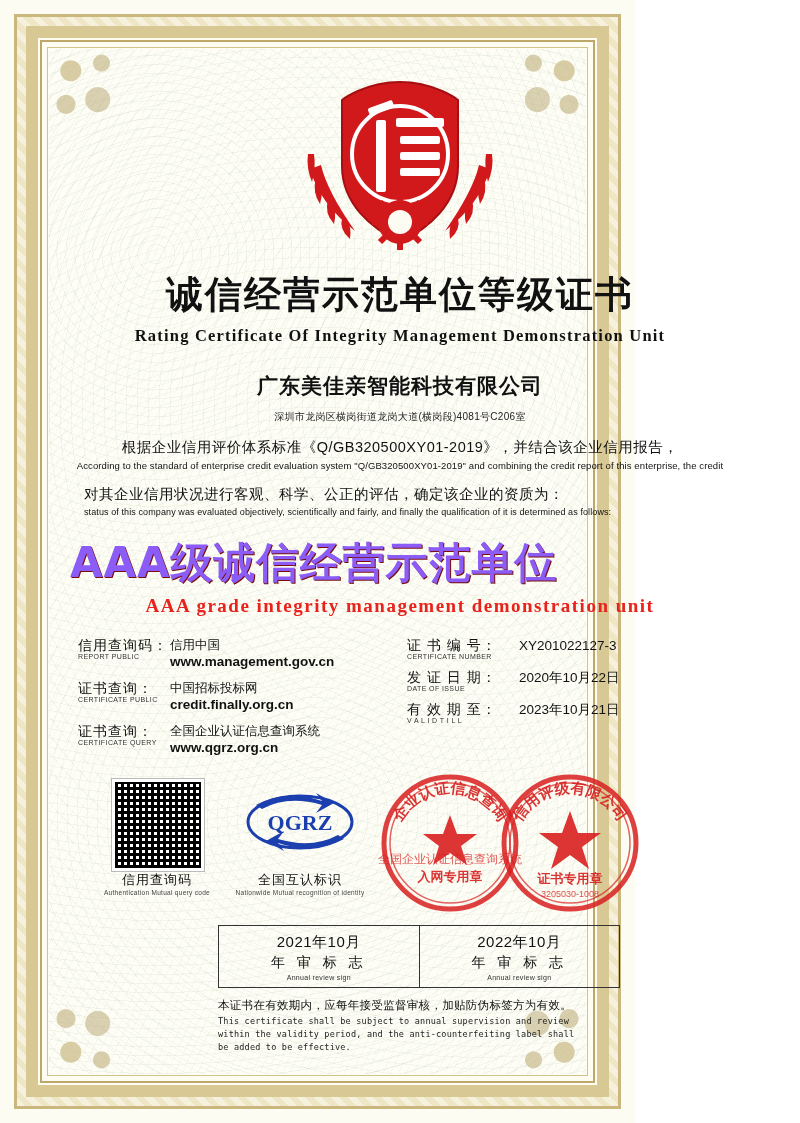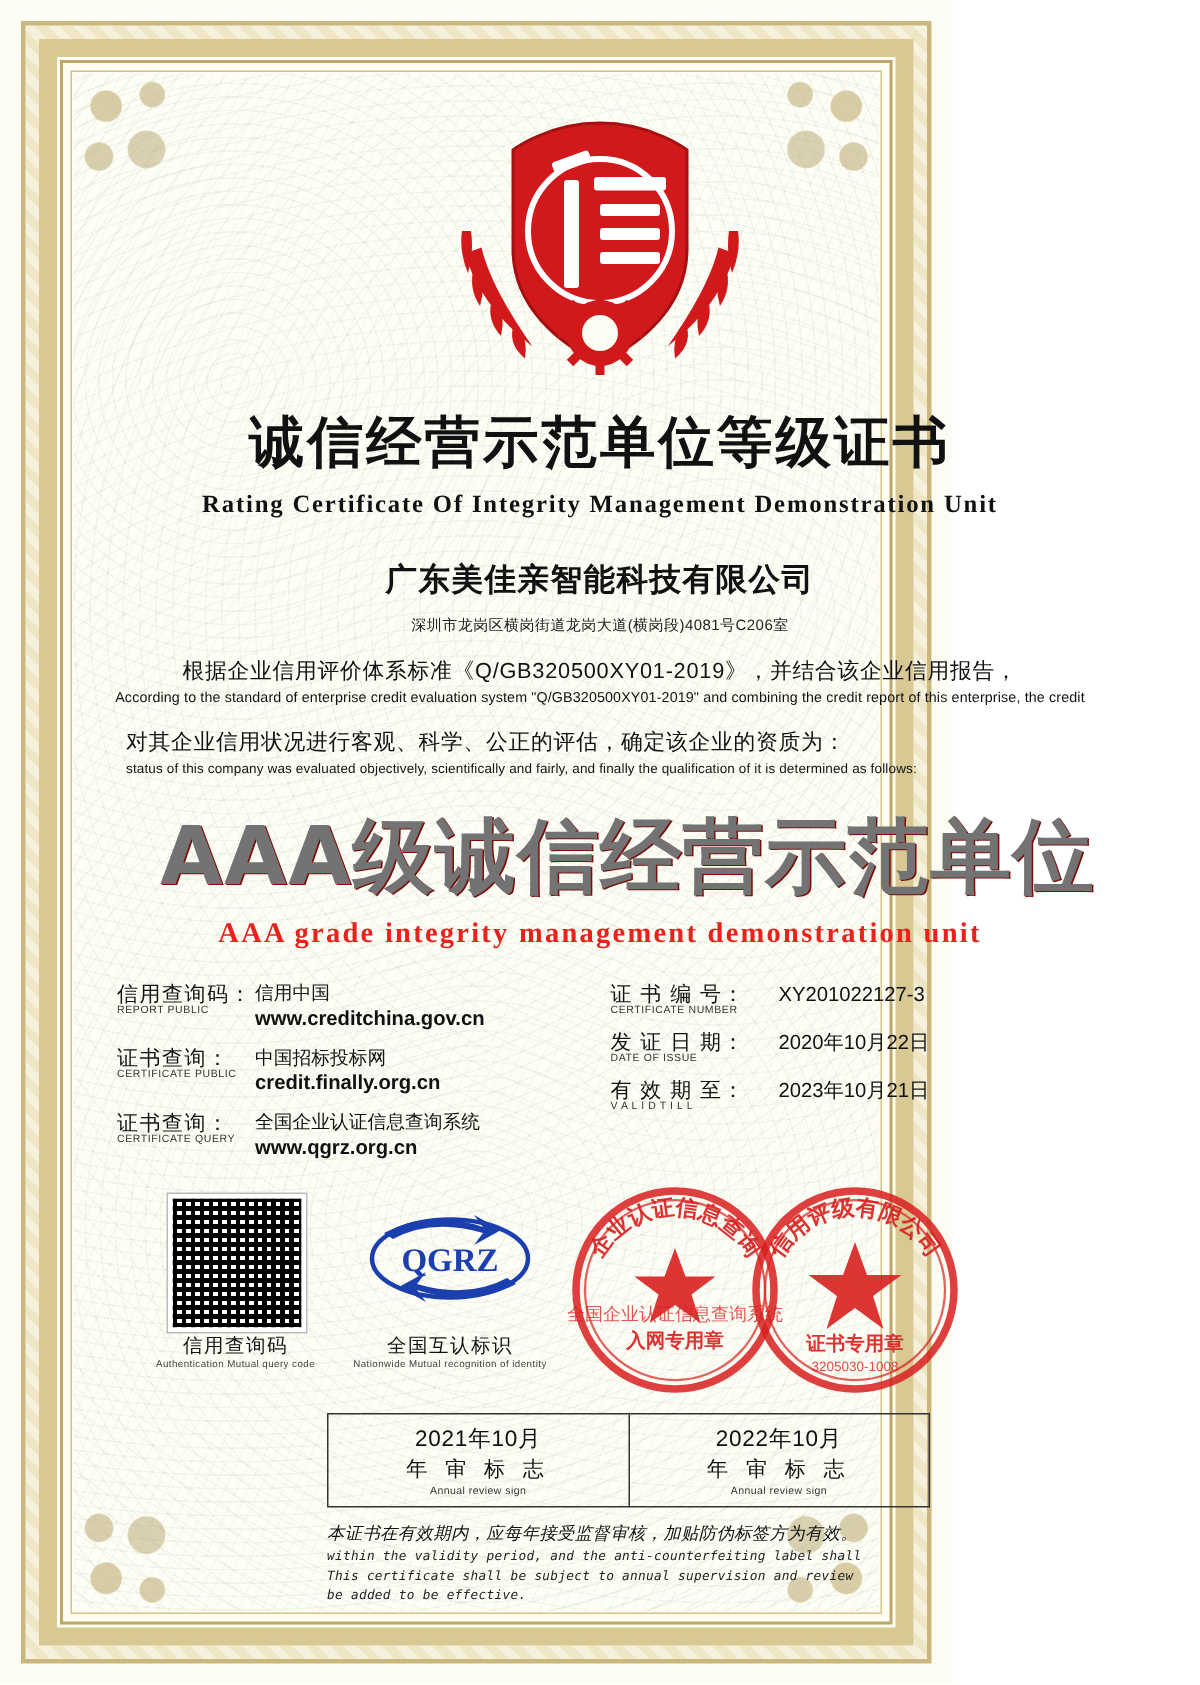--- a/index.html
+++ b/index.html
@@ -99,24 +99,24 @@
   .para{
     margin-top:14px;text-align:center;
   }
   .para .cn{font-size:14.5px;color:#111;letter-spacing:.5px;}
   .para .en{font-size:9.5px;color:#111;margin-top:3px;letter-spacing:.1px;}
   .para.left{text-align:left;padding-left:14px;}
   .para.left .cn{font-size:14.5px;}
   .para.left .en{font-size:9px;}
 
   .grade-cn{
-    text-align:right;margin-top:18px;
+    text-align:left;margin-top:18px;
     font-family:"DejaVu Sans","Liberation Sans",sans-serif;
-    font-size:54px;font-weight:bold;letter-spacing:1px;
-    color:#737373;
+    font-size:42px;font-weight:bold;letter-spacing:1px;
+    color:#8b5cf6;
     text-shadow:1px 1px 0 #7a0d0a;
   }
   .grade-en{
     text-align:center;margin-top:4px;
     font-family:"Liberation Serif","DejaVu Serif",serif;
     font-size:19px;font-weight:bold;letter-spacing:1.5px;color:#e8221c;
   }
 
   
   .info{
@@ -163,21 +163,21 @@
     margin:4px auto 0;width:400px;border:1px solid #333;display:flex;
     margin-left:148px;
   }
   .review-cell{flex:1;text-align:center;padding:7px 0 6px;}
   .review-cell + .review-cell{border-left:1px solid #333;}
   .review-cell .y{font-size:15px;color:#111;letter-spacing:.5px;}
   .review-cell .s{font-size:14px;color:#111;letter-spacing:4px;margin-top:2px;}
   .review-cell .e{font-size:7px;color:#333;letter-spacing:.3px;margin-top:2px;}
 
   .footnote{
-    margin-top:10px;padding-left:148px;font-style:italic;
+    margin-top:10px;padding-left:148px;
   }
   .footnote .cn{font-size:11.5px;color:#111;letter-spacing:.3px;}
   .footnote .en{font-size:8.5px;color:#222;line-height:1.5;margin-top:2px;letter-spacing:.2px;font-family:"DejaVu Sans Mono","Liberation Mono",monospace;}
 </style>
 </head>
 <body>
 
 <div class="page">
   <div class="border-outer"></div>
   <div class="border-mid"></div>
@@ -258,21 +258,21 @@
     <div class="info">
       <div class="info-col">
 
         <div class="info-row">
           <div class="lbl">
             <span class="cn">信用查询码：</span>
             <span class="en">REPORT PUBLIC</span>
           </div>
           <div class="val">
             <span class="small">信用中国</span>
-            <span class="url">www.creditchina.gov.cn</span>
+            <span class="url">www.management.gov.cn</span>
           </div>
         </div>
 
         <div class="info-row">
           <div class="lbl">
             <span class="cn">证书查询：</span>
             <span class="en">CERTIFICATE PUBLIC</span>
           </div>
           <div class="val">
             <span class="small">中国招标投标网</span>
@@ -376,20 +376,20 @@
       <div class="review-cell">
         <div class="y">2022年10月</div>
         <div class="s">年 审 标 志</div>
         <div class="e">Annual review sign</div>
       </div>
     </div>
 
     <div class="footnote">
       <div class="cn">本证书在有效期内，应每年接受监督审核，加贴防伪标签方为有效。</div>
       <div class="en">
+        <div>This certificate shall be subject to annual supervision and review</div>
         <div>within the validity period, and the anti-counterfeiting label shall</div>
-        <div>This certificate shall be subject to annual supervision and review</div>
         <div>be added to be effective.</div>
       </div>
     </div>
 
   </div>
 </div>
 
 </body></html>

